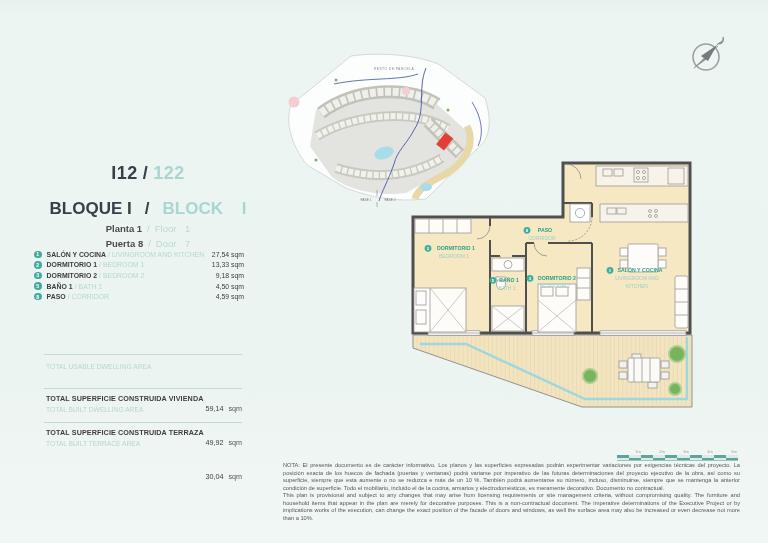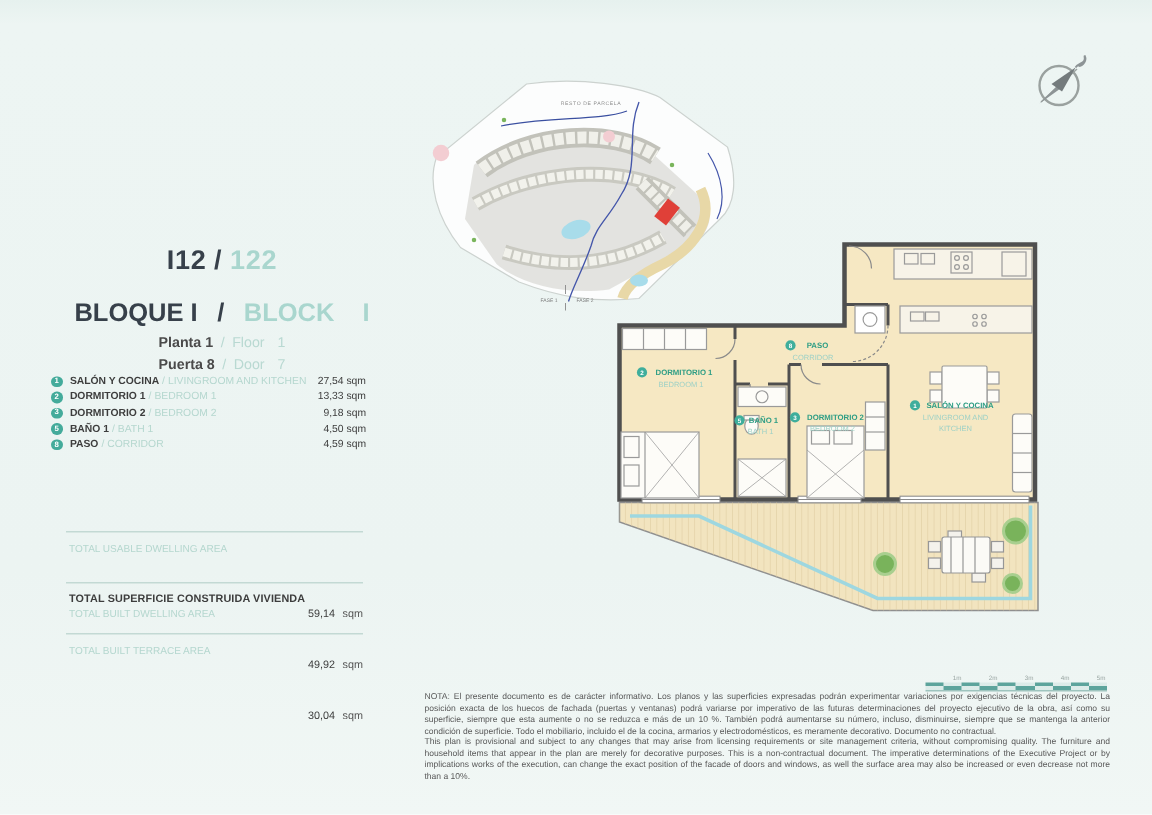--- a/index.html
+++ b/index.html
@@ -153,20 +153,21 @@
     <div class="total-block">
       <div class="total-en">TOTAL USABLE DWELLING AREA</div>
       <div class="total-val"><span>59,14</span><span class="u">sqm</span></div>
     </div>
     <div class="total-block">
       <div class="total-es">TOTAL SUPERFICIE CONSTRUIDA VIVIENDA</div>
       <div class="total-en">TOTAL BUILT DWELLING AREA</div>
       <div class="total-val"><span>49,92</span><span class="u">sqm</span></div>
     </div>
     <div class="total-block">
+      <div class="total-es">TOTAL SUPERFICIE CONSTRUIDA TERRAZA</div>
       <div class="total-en">TOTAL BUILT TERRACE AREA</div>
       <div class="total-val"><span>30,04</span><span class="u">sqm</span></div>
     </div>
   </div>
 
   <svg class="abs" style="left:404px;top:158px;" width="324" height="302" viewBox="0 0 324 302">
     <defs>
       <pattern id="planks" width="4.2" height="8" patternUnits="userSpaceOnUse">
         <path d="M0,0 V8" stroke="#ddca9e" stroke-width="0.7"></path>
       </pattern>

